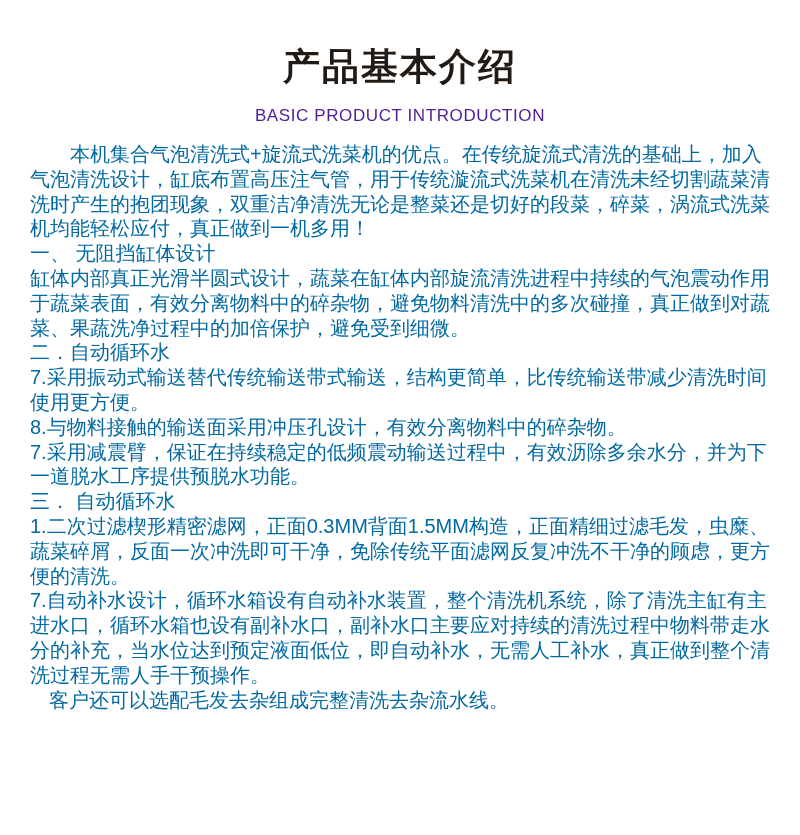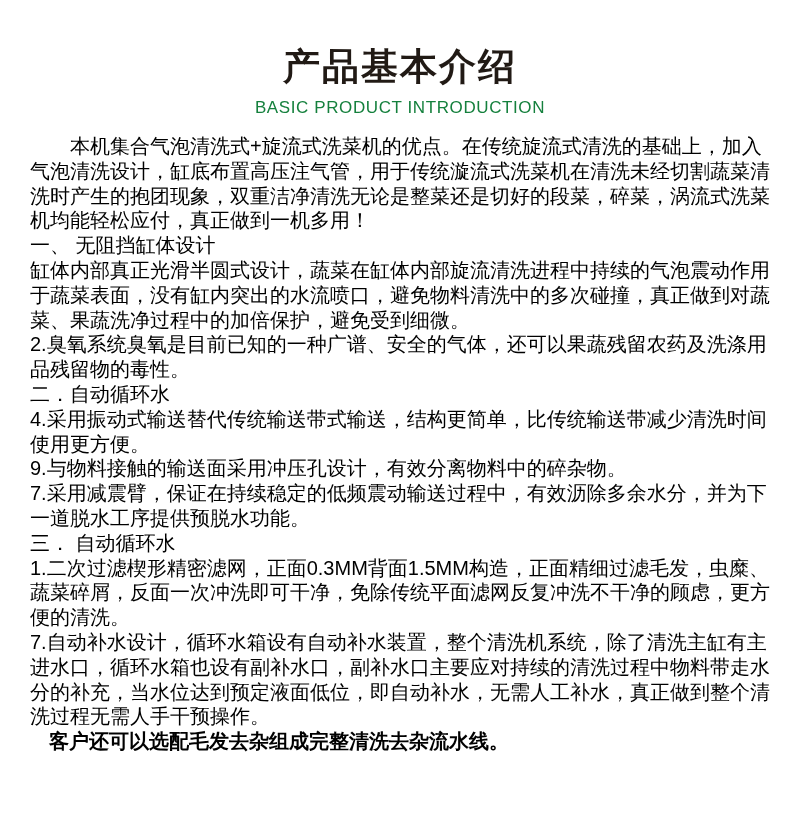--- a/index.html
+++ b/index.html
@@ -27,67 +27,65 @@
   }
   .title {
     margin: 0;
     font-size: 37px;
     line-height: 40px;
     font-weight: 700;
     letter-spacing: 2px;
     color: #211a15;
   }
   .subtitle {
-    margin-top: 12px;
+    margin-top: 20px;
     font-size: 17px;
     line-height: 18px;
     font-weight: 500;
     letter-spacing: 0.6px;
-    color: #15803d;
+    color: #4c1d95;
   }
   .body-text {
     padding: 17px 30px 0 30px;
     font-size: 20px;
     line-height: 24.8px;
     text-align: left;
-    color: #000000;
+    color: #0369a1;
   }
   .body-text p {
     margin: 0;
     padding: 0;
     word-break: break-all;
   }
   .intro {
     text-indent: 2em;
   }
   .closing {
     text-indent: 0.95em;
-    font-weight: bold;
   }
 </style>
 </head>
 <body>
 
 <div class="page">
 
   <div class="header">
     <h1 class="title">产品基本介绍</h1>
     <div class="subtitle">BASIC PRODUCT INTRODUCTION</div>
   </div>
 
   <div class="body-text">
     <p class="intro">本机集合气泡清洗式+旋流式洗菜机的优点。在传统旋流式清洗的基础上，加入气泡清洗设计，缸底布置高压注气管，用于传统漩流式洗菜机在清洗未经切割蔬菜清洗时产生的抱团现象，双重洁净清洗无论是整菜还是切好的段菜，碎菜，涡流式洗菜机均能轻松应付，真正做到一机多用！</p>
 
     <p class="section-heading">一、 无阻挡缸体设计</p>
-    <p>缸体内部真正光滑半圆式设计，蔬菜在缸体内部旋流清洗进程中持续的气泡震动作用于蔬菜表面，没有缸内突出的水流喷口，避免物料清洗中的多次碰撞，真正做到对蔬菜、果蔬洗净过程中的加倍保护，避免受到细微。</p>
-    <p>2.臭氧系统臭氧是目前已知的一种广谱、安全的气体，还可以果蔬残留农药及洗涤用品残留物的毒性。</p>
+    <p>缸体内部真正光滑半圆式设计，蔬菜在缸体内部旋流清洗进程中持续的气泡震动作用于蔬菜表面，有效分离物料中的碎杂物，避免物料清洗中的多次碰撞，真正做到对蔬菜、果蔬洗净过程中的加倍保护，避免受到细微。</p>
 
     <p class="section-heading">二．自动循环水</p>
-    <p>4.采用振动式输送替代传统输送带式输送，结构更简单，比传统输送带减少清洗时间使用更方便。</p>
-    <p>9.与物料接触的输送面采用冲压孔设计，有效分离物料中的碎杂物。</p>
+    <p>7.采用振动式输送替代传统输送带式输送，结构更简单，比传统输送带减少清洗时间使用更方便。</p>
+    <p>8.与物料接触的输送面采用冲压孔设计，有效分离物料中的碎杂物。</p>
     <p>7.采用减震臂，保证在持续稳定的低频震动输送过程中，有效沥除多余水分，并为下一道脱水工序提供预脱水功能。</p>
 
     <p class="section-heading">三． 自动循环水</p>
     <p>1.二次过滤楔形精密滤网，正面0.3MM背面1.5MM构造，正面精细过滤毛发，虫糜、蔬菜碎屑，反面一次冲洗即可干净，免除传统平面滤网反复冲洗不干净的顾虑，更方便的清洗。</p>
     <p>7.自动补水设计，循环水箱设有自动补水装置，整个清洗机系统，除了清洗主缸有主进水口，循环水箱也设有副补水口，副补水口主要应对持续的清洗过程中物料带走水分的补充，当水位达到预定液面低位，即自动补水，无需人工补水，真正做到整个清洗过程无需人手干预操作。</p>
 
     <p class="closing">客户还可以选配毛发去杂组成完整清洗去杂流水线。</p>
   </div>
 
 </div>

